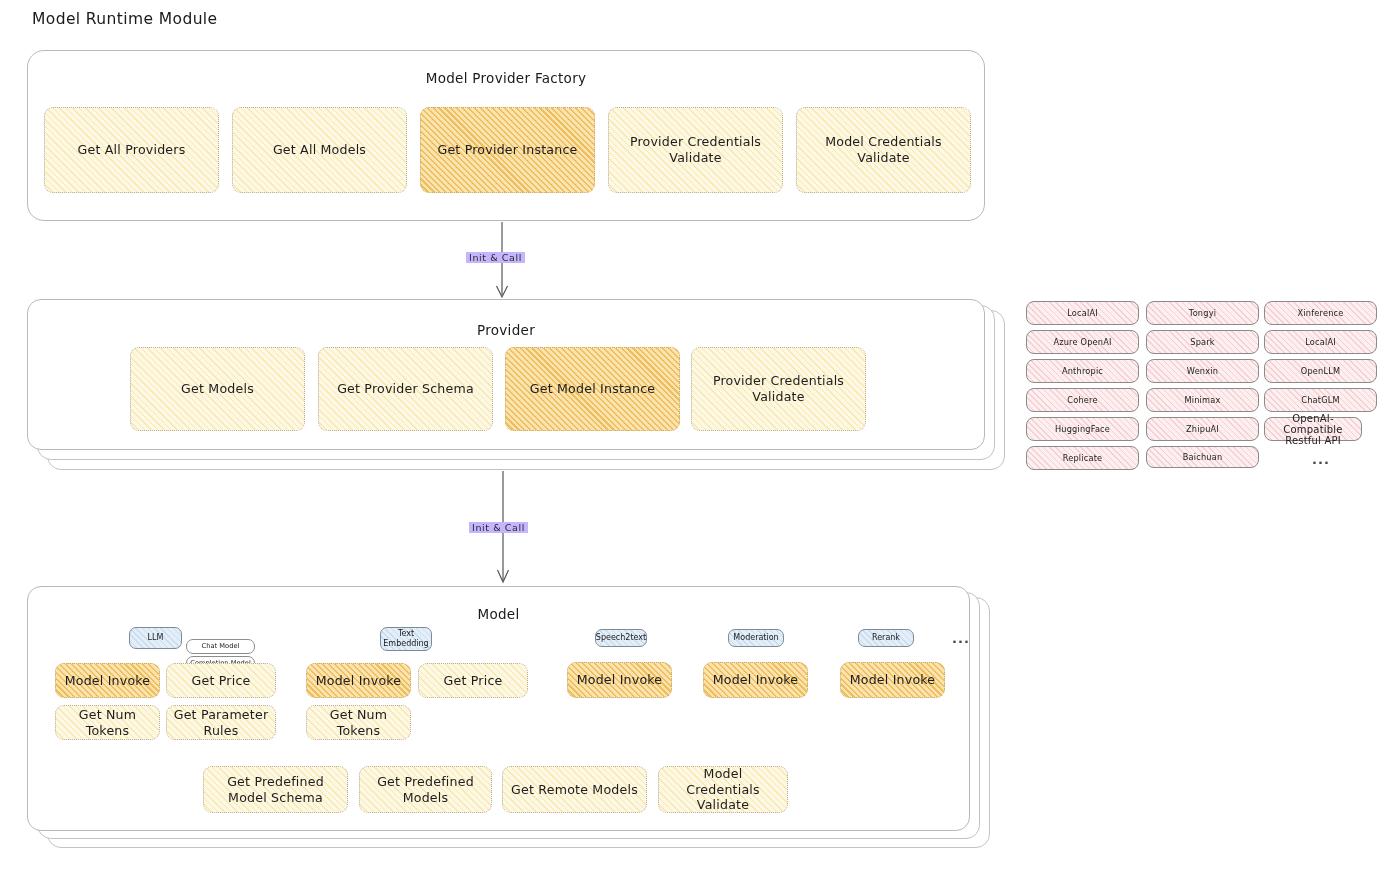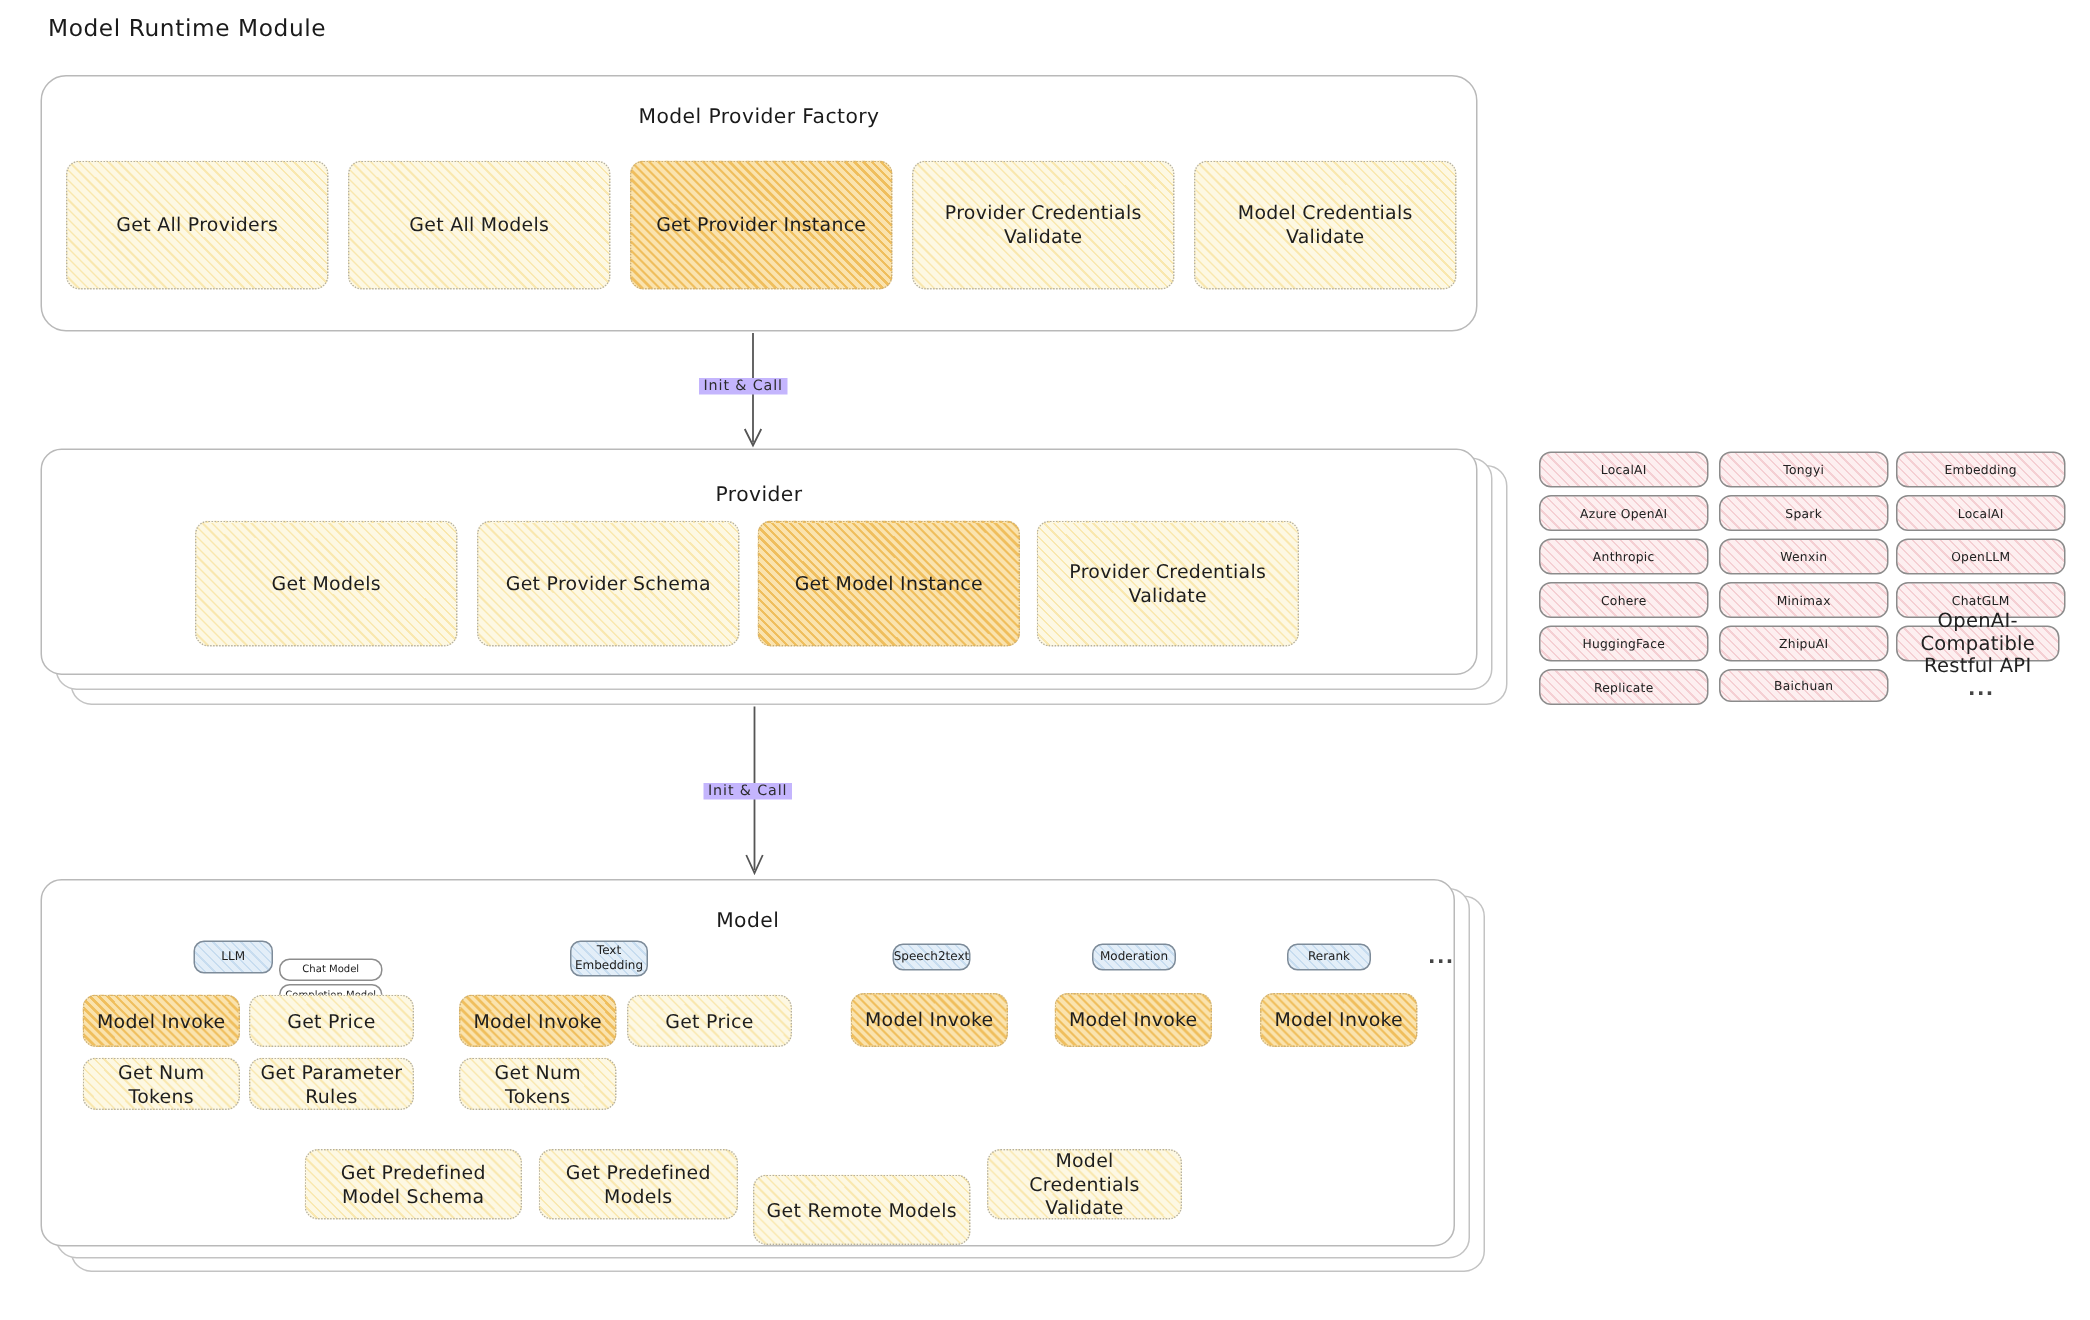--- a/index.html
+++ b/index.html
@@ -242,32 +242,32 @@
   <span>Minimax</span>
 </div>
 <div class="pill" style="left:1146px; top:417px; width:113px; height:24px;">
   <span>ZhipuAI</span>
 </div>
 <div class="pill" style="left:1146px; top:446px; width:113px; height:22px;">
   <span>Baichuan</span>
 </div>
 
 <div class="pill" style="left:1264px; top:301px; width:113px; height:24px;">
-  <span>Embedding</span>
+  <span>Xinference</span>
 </div>
 <div class="pill" style="left:1264px; top:330px; width:113px; height:24px;">
   <span>LocalAI</span>
 </div>
 <div class="pill" style="left:1264px; top:359px; width:113px; height:24px;">
   <span>OpenLLM</span>
 </div>
 <div class="pill" style="left:1264px; top:388px; width:113px; height:24px;">
   <span>ChatGLM</span>
 </div>
-<div class="pill" style="left:1264px; top:417px; width:109px; height:24px; font-size:13px;">
+<div class="pill" style="left:1264px; top:417px; width:98px; height:24px; font-size:10px;">
   <span>OpenAI-Compatible Restful API</span>
 </div>
 <div class="ellipsis" style="left:1312px; top:452px;">...</div>
 
 <div class="arrow-wrap" style="left:473px; top:470px; width:60px; height:116px;">
   <svg width="60" height="116" viewBox="0 0 60 116">
     <path d="M30 1 L30 110" stroke="#555" stroke-width="1.2" fill="none"></path>
     <path d="M24.5 100 L30 112 L35.5 100" stroke="#555" stroke-width="1.2" fill="none"></path>
   </svg>
   <div class="arrow-label" style="left:-4px; top:52px;">Init &amp; Call</div>
@@ -338,18 +338,18 @@
 </div>
 
 <div class="ellipsis" style="left:952px; top:631px; z-index:3;">...</div>
 
 <div class="node light" style="left:203px; top:766px; width:145px; height:47px; z-index:3;">
   <span>Get Predefined Model Schema</span>
 </div>
 <div class="node light" style="left:359px; top:766px; width:133px; height:47px; z-index:3;">
   <span>Get Predefined Models</span>
 </div>
-<div class="node light" style="left:502px; top:766px; width:145px; height:47px; z-index:3;margin-top:17px;">
+<div class="node light" style="left:502px; top:766px; width:145px; height:47px; z-index:3;">
   <span>Get Remote Models</span>
 </div>
 <div class="node light" style="left:658px; top:766px; width:130px; height:47px; z-index:3;">
   <span>Model Credentials Validate</span>
 </div>
 
 </body></html>

